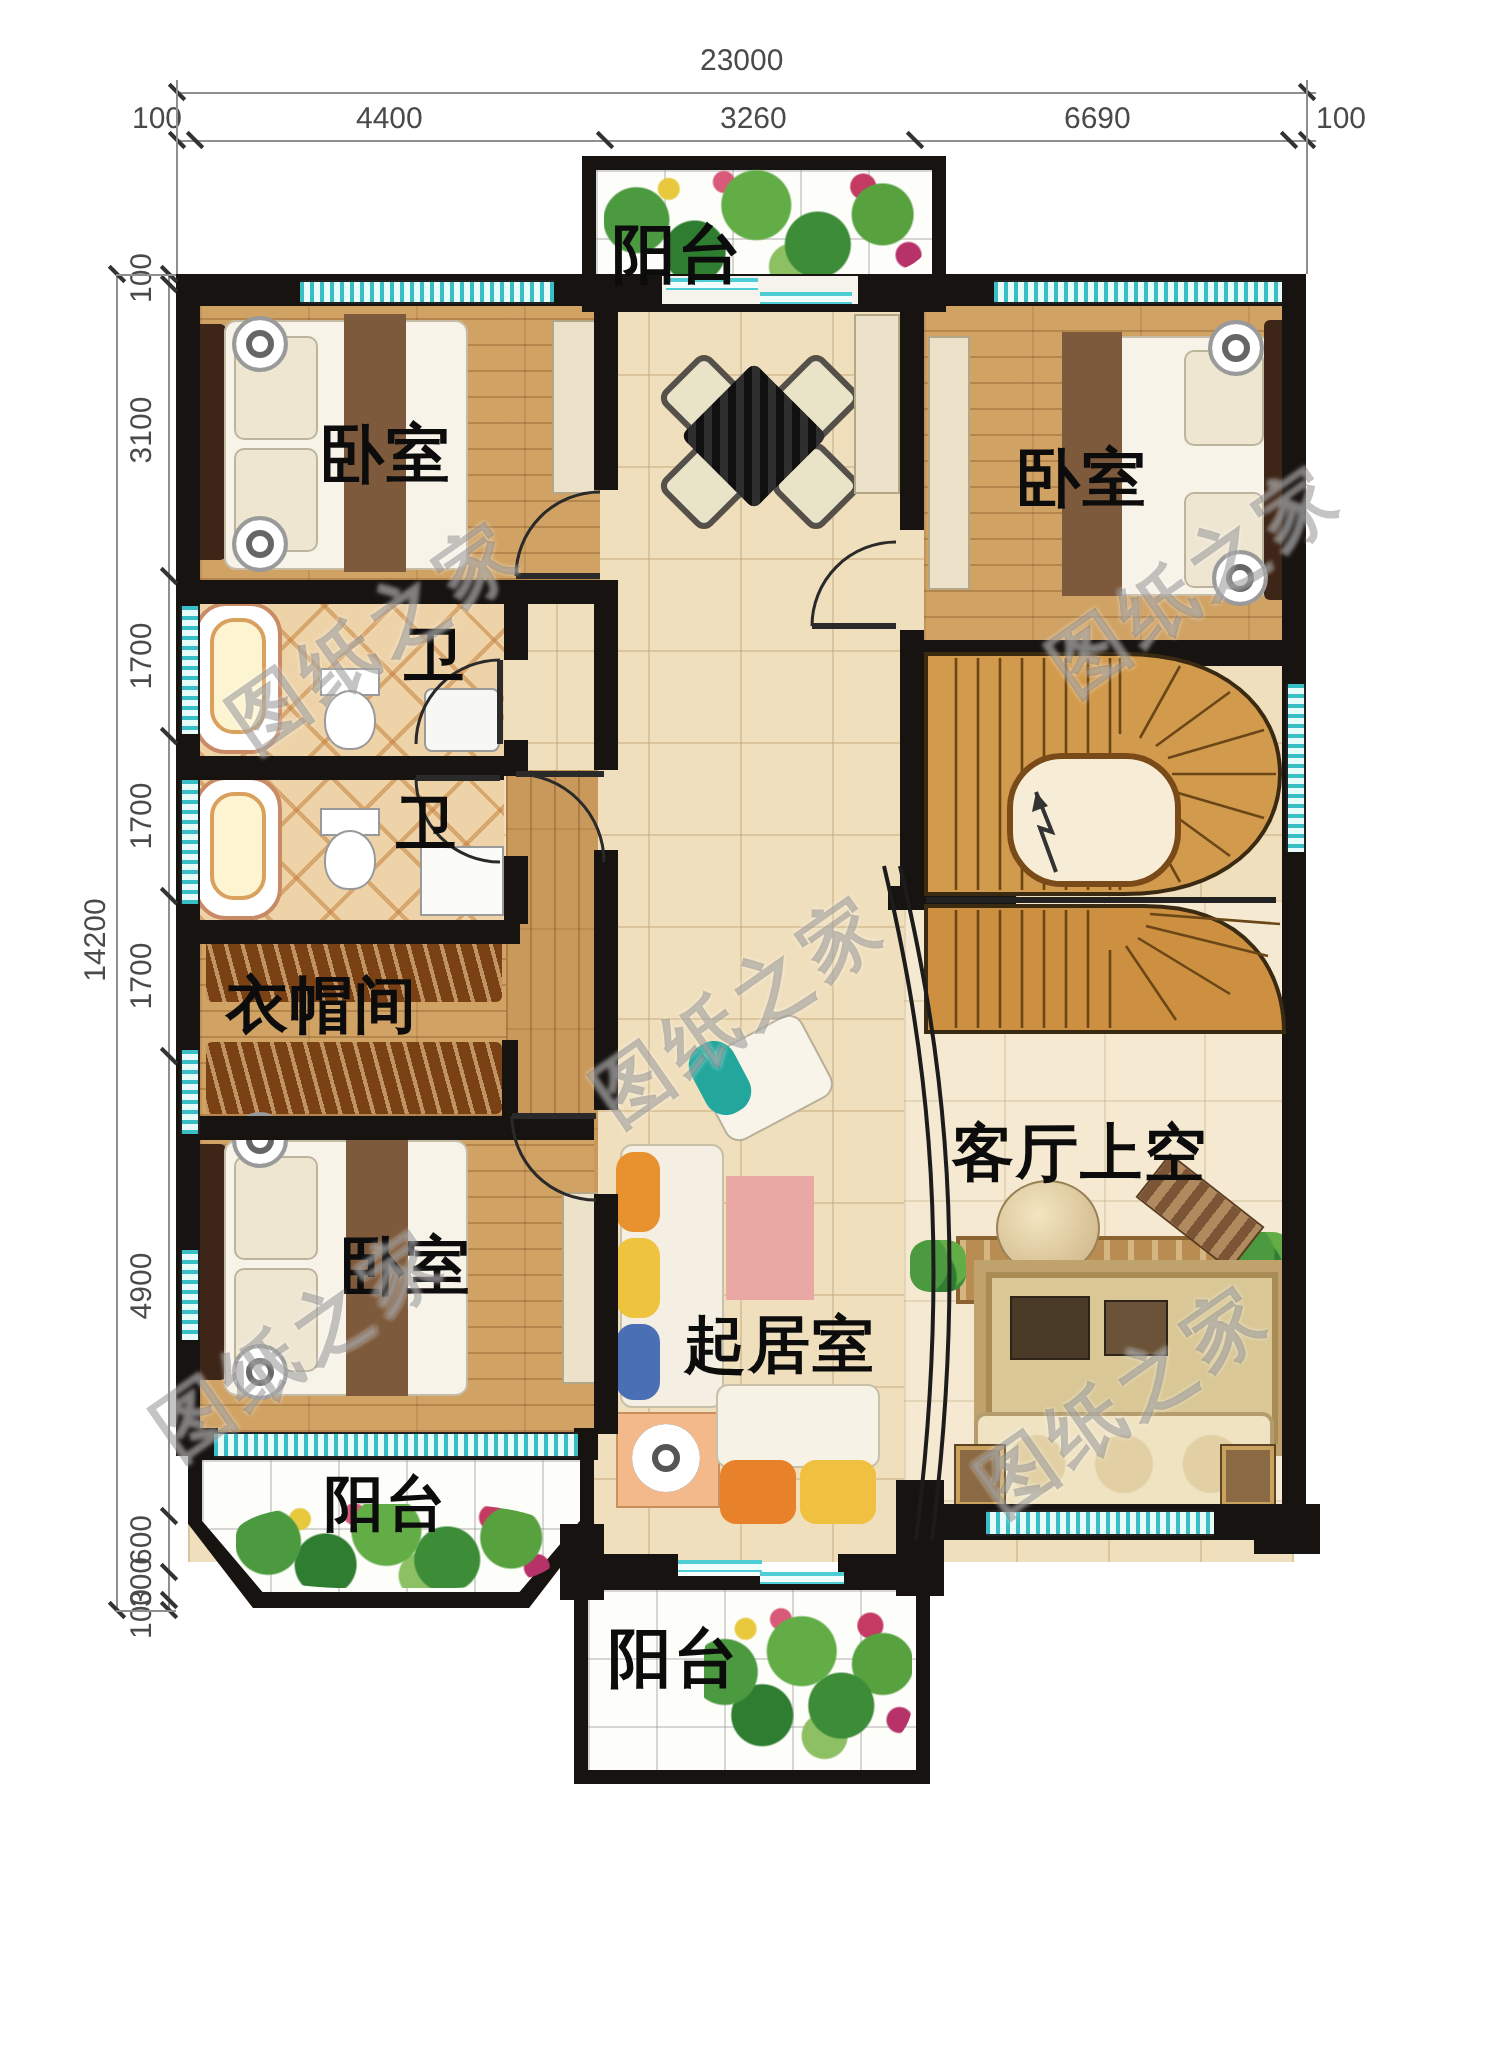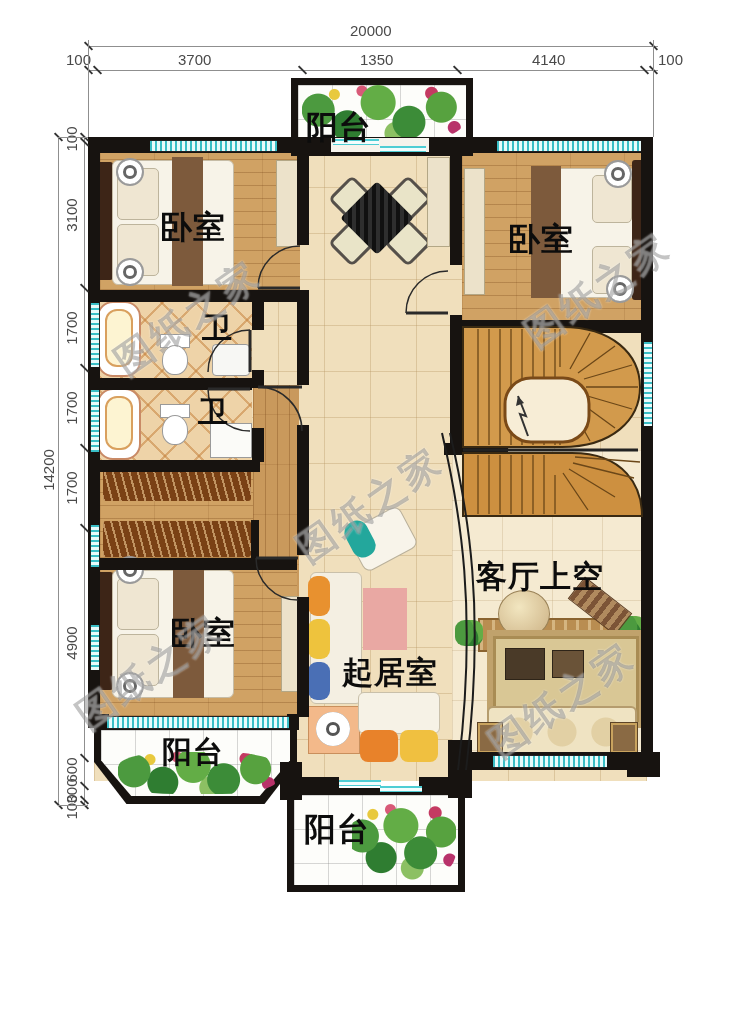--- a/index.html
+++ b/index.html
@@ -246,47 +246,48 @@
       <path d="M256,558 A42,42 0 0 0 298,600" stroke-width="1.5"></path>
         <path d="M298,558 L256,558" stroke-width="3"></path>
     </g>
   </svg>
 
   <div class="abs rlabel" style="left:306px;top:106px;font-size:32px;">阳台</div>
   <div class="abs rlabel" style="left:160px;top:206px;font-size:32px;">卧室</div>
   <div class="abs rlabel" style="left:508px;top:218px;font-size:32px;">卧室</div>
   <div class="abs rlabel" style="left:202px;top:308px;font-size:30px;">卫</div>
   <div class="abs rlabel" style="left:198px;top:392px;font-size:30px;">卫</div>
+  <div class="abs rlabel" style="left:113px;top:482px;font-size:31px;">衣帽间</div>
   <div class="abs rlabel" style="left:170px;top:612px;font-size:32px;">卧室</div>
   <div class="abs rlabel" style="left:342px;top:652px;font-size:31px;">起居室</div>
   <div class="abs rlabel" style="left:476px;top:556px;font-size:31px;">客厅上空</div>
   <div class="abs rlabel" style="left:162px;top:732px;font-size:30px;">阳台</div>
   <div class="abs rlabel" style="left:304px;top:808px;font-size:32px;">阳台</div>
 
   <div class="abs wm" style="left:188px;top:318px;">图纸之家</div>
   <div class="abs wm" style="left:598px;top:290px;">图纸之家</div>
   <div class="abs wm" style="left:370px;top:505px;">图纸之家</div>
   <div class="abs wm" style="left:150px;top:672px;">图纸之家</div>
   <div class="abs wm" style="left:562px;top:700px;">图纸之家</div>
 
-  <div class="abs dim-label" style="left:350px;top:22px;">20000</div>
+  <div class="abs dim-label" style="left:350px;top:22px;">23000</div>
   <div class="abs dim-line" style="left:88px;top:46px;width:570px;height:1px;"></div>
   <div class="abs tick" style="left:83px;top:45px;"></div>
   <div class="abs tick" style="left:648px;top:45px;"></div>
   <div class="abs dim-line" style="left:88px;top:70px;width:570px;height:1px;"></div>
   <div class="abs tick" style="left:83px;top:69px;"></div>
   <div class="abs tick" style="left:92px;top:69px;"></div>
   <div class="abs tick" style="left:297px;top:69px;"></div>
   <div class="abs tick" style="left:452px;top:69px;"></div>
   <div class="abs tick" style="left:639px;top:69px;"></div>
   <div class="abs tick" style="left:648px;top:69px;"></div>
   <div class="abs dim-label" style="left:66px;top:51px;">100</div>
-  <div class="abs dim-label" style="left:178px;top:51px;">3700</div>
-  <div class="abs dim-label" style="left:360px;top:51px;">1350</div>
-  <div class="abs dim-label" style="left:532px;top:51px;">4140</div>
+  <div class="abs dim-label" style="left:178px;top:51px;">4400</div>
+  <div class="abs dim-label" style="left:360px;top:51px;">3260</div>
+  <div class="abs dim-label" style="left:532px;top:51px;">6690</div>
   <div class="abs dim-label" style="left:658px;top:51px;">100</div>
   <div class="abs dim-line" style="left:88px;top:40px;width:1px;height:97px;"></div>
   <div class="abs dim-line" style="left:653px;top:40px;width:1px;height:97px;"></div>
 
   <div class="abs dim-label-v" style="left:48px;top:470px;">14200</div>
   <div class="abs dim-line" style="left:58px;top:137px;width:1px;height:668px;"></div>
   <div class="abs tick" style="left:53px;top:136px;"></div>
   <div class="abs tick" style="left:53px;top:804px;"></div>
   <div class="abs dim-line" style="left:84px;top:137px;width:1px;height:668px;"></div>
   <div class="abs tick" style="left:79px;top:136px;"></div>

